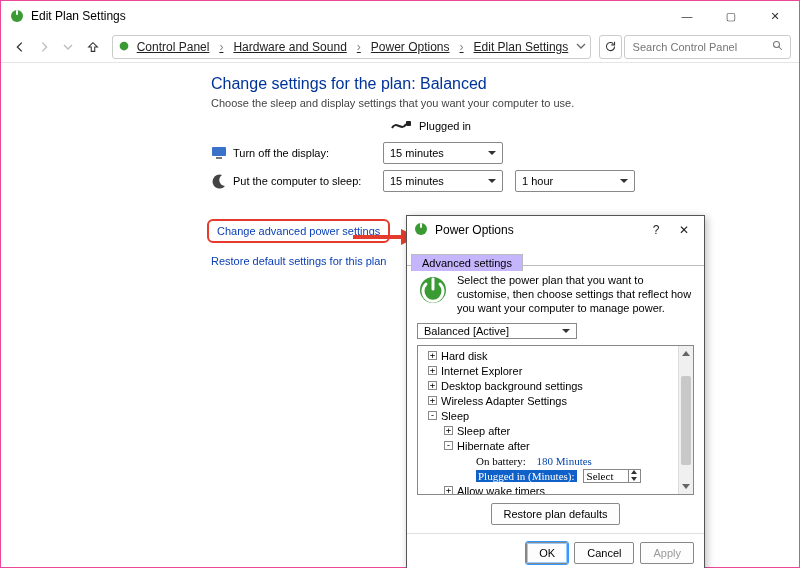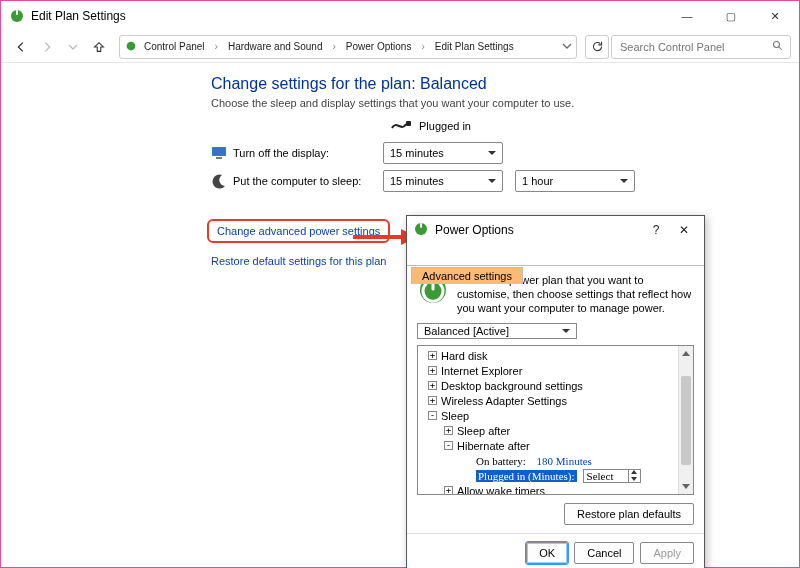--- a/index.html
+++ b/index.html
@@ -8,21 +8,21 @@
   .win { width:800px; height:568px; border:1px solid #ec4899; background:#fff; position:relative; }
   .titlebar { height:30px; display:flex; align-items:center; padding:0 2px 0 8px; }
   .titlebar .app-icon { width:16px; height:16px; margin-right:6px; }
   .titlebar .title { flex:1; font-size:12px; }
   .winbtns { display:flex; height:100%; }
   .winbtn { width:44px; display:flex; align-items:center; justify-content:center; color:#333; }
   .navbar { height:32px; display:flex; align-items:center; padding:0 8px; border-bottom:1px solid #e5e5e5; gap:2px; }
   .nb { width:24px; height:24px; display:flex; align-items:center; justify-content:center; color:#555; border-radius:3px; }
   .nb.disabled { color:#bdbdbd; }
   .crumbs { flex:1; height:24px; border:1px solid #ccc; border-radius:3px; display:flex; align-items:center; padding:0 4px; gap:2px; margin:0 6px; background:#fff; }
-  .crumb, .crumb-sep { font-size:10px; color:#222; padding:2px 4px; white-space:nowrap; }
+  .crumb, .crumb-sep { font-size:12px; color:#222; padding:2px 4px; white-space:nowrap;text-decoration:underline; }
   .crumb-sep::before { content:"›"; color:#888; }
   .refresh { width:24px;height:24px;display:flex;align-items:center;justify-content:center;border:1px solid #ccc;border-radius:3px; }
   .search { width:180px; height:24px; border:1px solid #ccc; border-radius:3px; display:flex; align-items:center; padding:0 6px; color:#777; justify-content:space-between; }
   .search input { border:none; outline:none; width:110px; font-size:11px; color:#777; background:transparent; }
   
   .content { position:absolute; left:50px; top:62px; right:20px; }
   .heading { color:#003399; font-size:16px; margin:12px 0 4px 160px; }
   .subtext { color:#444; font-size:11px; margin:0 0 10px 160px; }
   .colheads { display:flex; margin-left:340px; gap:60px; align-items:center; margin-bottom:6px; }
   .colheads .ch { display:flex; align-items:center; gap:6px; width:120px; }
@@ -35,42 +35,42 @@
   .linkbox { border:2px solid #e53b2c; border-radius:6px; padding:4px 8px; display:inline-block; margin-left:156px; margin-top:24px; }
   .linkbox a { color:#0a3fb5; text-decoration:none; }
   
   .arrow { position:absolute; left:350px; top:224px; }
   
   .dialog { position:absolute; left:405px; top:214px; width:299px; border:1px solid #555; background:#fff; box-shadow:2px 2px 8px rgba(0,0,0,0.25); }
   .dlg-title { height:28px; display:flex; align-items:center; padding:0 6px; font-size:12px; }
   .dlg-title .spacer { flex:1; }
   .dlg-title .dbtn { width:28px; text-align:center; font-size:12px; color:#222;}
   .tabstrip { height:22px; display:flex; align-items:flex-end; padding-left:4px; border-bottom:1px solid #bbb; background:#fff; }
-  .tab { border:1px solid #bbb; border-bottom:none; padding:2px 10px; font-size:11px; background:#fdba74; position:relative; top:19px; }
+  .tab { border:1px solid #bbb; border-bottom:none; padding:2px 10px; font-size:11px; background:#c4b5fd; position:relative; top:6px; }
   .dlg-body { padding:8px 10px; }
   .dlg-desc { display:flex; gap:8px; margin-bottom:8px; }
   .dlg-desc .dicon { width:32px; height:32px; flex:0 0 32px; }
   .dlg-desc .dtext { font-size:11px; line-height:1.25; }
   .plan-dd { width:160px; height:16px; border:1px solid #888; display:flex; align-items:center; justify-content:space-between; padding:0 6px; font-size:11px; margin-bottom:6px; }
   .plan-dd::after { content:""; width:0;height:0;border-left:4px solid transparent;border-right:4px solid transparent;border-top:4px solid #333; }
   .tree { border:1px solid #888; height:150px; overflow:hidden; padding:2px 0 2px 4px; font-size:11px; position:relative;}
   .tree .node { display:flex; align-items:center; height:15px; gap:4px; }
   .tree .pm { width:9px;height:9px;border:1px solid #888;display:flex;align-items:center;justify-content:center;font-size:9px;line-height:1;font-family:monospace;background:#fff; }
   .tree .nlabel { white-space:nowrap; }
   .tree .lv1 { margin-left:6px; }
   .tree .lv2 { margin-left:22px; }
   .tree .lv3 { margin-left:38px;font-family:Liberation Serif, serif; }
   .val-link { color:#0645ad; }
   .sel { background:#1060c9; color:#fff; padding:0 2px; }
   .spin { border:1px solid #888; display:inline-flex; align-items:center; height:14px; margin-left:2px; }
   .spin .sv { width:44px; padding:0 3px; font-size:11px;}
   .spin .sbtns { display:flex; flex-direction:column; }
   .spin .sb { width:12px;height:7px;border-left:1px solid #888;display:flex;align-items:center;justify-content:center; }
   .spin .sb svg{display:block}
-  .restore-row { display:flex; justify-content:flex-end; margin-top:8px; }
+  .restore-row { display:flex; justify-content:center; margin-top:8px; }
   .btn { height:22px; border:1px solid #888; background:#fdfdfd; padding:0 12px; font-size:11px; display:flex; align-items:center; border-radius:2px; }
   .btn.focus { outline:1px solid #39f; box-shadow:0 0 0 1px #9cf inset; }
   .btn.disabled { color:#9a9a9a; }
   .dlg-foot { display:flex; justify-content:flex-end; gap:6px; padding:8px 10px; border-top:1px solid #e0e0e0; }
   .tree-scroll { position:absolute; right:0; top:0; bottom:0; width:15px; background:#f0f0f0; border-left:1px solid #ddd; display:flex; flex-direction:column; justify-content:space-between;}
   .tree-scroll .arrowb{height:15px;display:flex;align-items:center;justify-content:center;}
   .tree-scroll .thumb{background:#c8c8c8;flex:0 0 60%; margin:0 2px; border-radius:2px;}
 </style>
 </head>
 <body>

